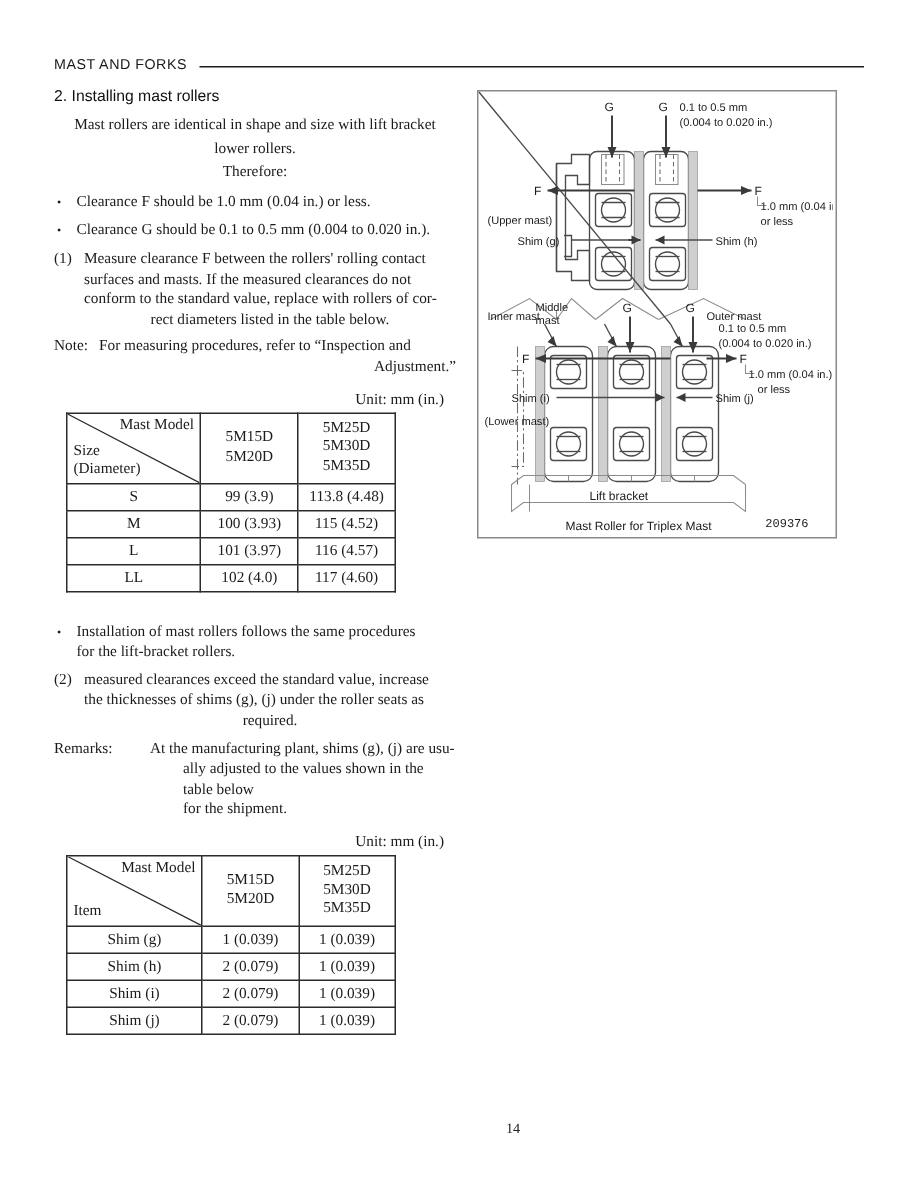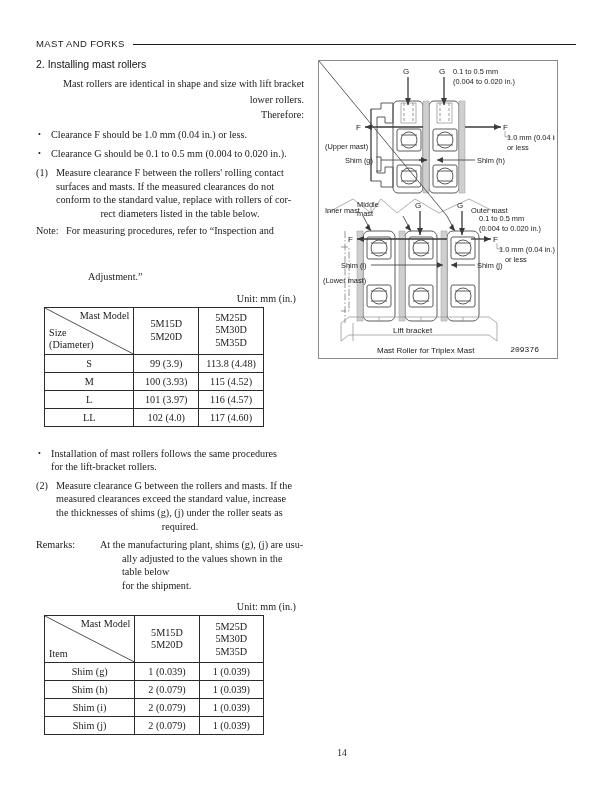--- a/index.html
+++ b/index.html
@@ -55,21 +55,21 @@
     font-size: 10.5px;
     margin: 0 0 7px 0;
     color: #111;
   }
   .para {
     font-size: 10.2px;
     line-height: 13.6px;
     text-align: justify;
     margin: 0 0 2px 0;
   }
-  .para.nojust { text-align: right; }
+  .para.nojust { text-align: center; }
 
   .bullet-row {
     display: flex;
     font-size: 10.2px;
     line-height: 13.6px;
     margin: 6px 0 0 0;
   }
   .bullet-mark {
     width: 13px;
     flex: 0 0 13px;
@@ -102,22 +102,21 @@
     line-height: 13.6px;
     margin: 4px 0 0 0;
   }
   .note-mark {
     flex: 0 0 30px;
     width: 30px;
   }
   .note-body { flex: 1 1 auto; text-align: justify; }
   .note-indent {
     margin-left: 22px;
-    text-align: left;
-    margin-top: 32px;
+    text-align: right;
   }
 
   .remarks-row {
     display: flex;
     font-size: 10.2px;
     line-height: 13.6px;
     margin: 5px 0 0 0;
     gap: 12px;
   }
   .remarks-mark {
@@ -308,21 +307,20 @@
       <span class="bullet-mark">•</span>
       <span class="bullet-body">
         <div>Installation of mast rollers follows the same procedures</div>
         <div>for the lift-bracket rollers.</div>
       </span>
     </div>
 
     <div class="num-row">
       <span class="num-mark">(2)</span>
       <span class="num-body">
-        <div>Measure clearance G between the rollers and masts.  If the</div>
         <div>measured clearances exceed the standard value, increase</div>
         <div>the thicknesses of shims (g), (j) under the roller seats as</div>
         <div class="lastline">required.</div>
       </span>
     </div>
 
     <div class="remarks-row">
       <span class="remarks-mark">Remarks:</span>
       <span class="remarks-body">
         <div>At the manufacturing plant, shims (g), (j) are  usu-</div>

